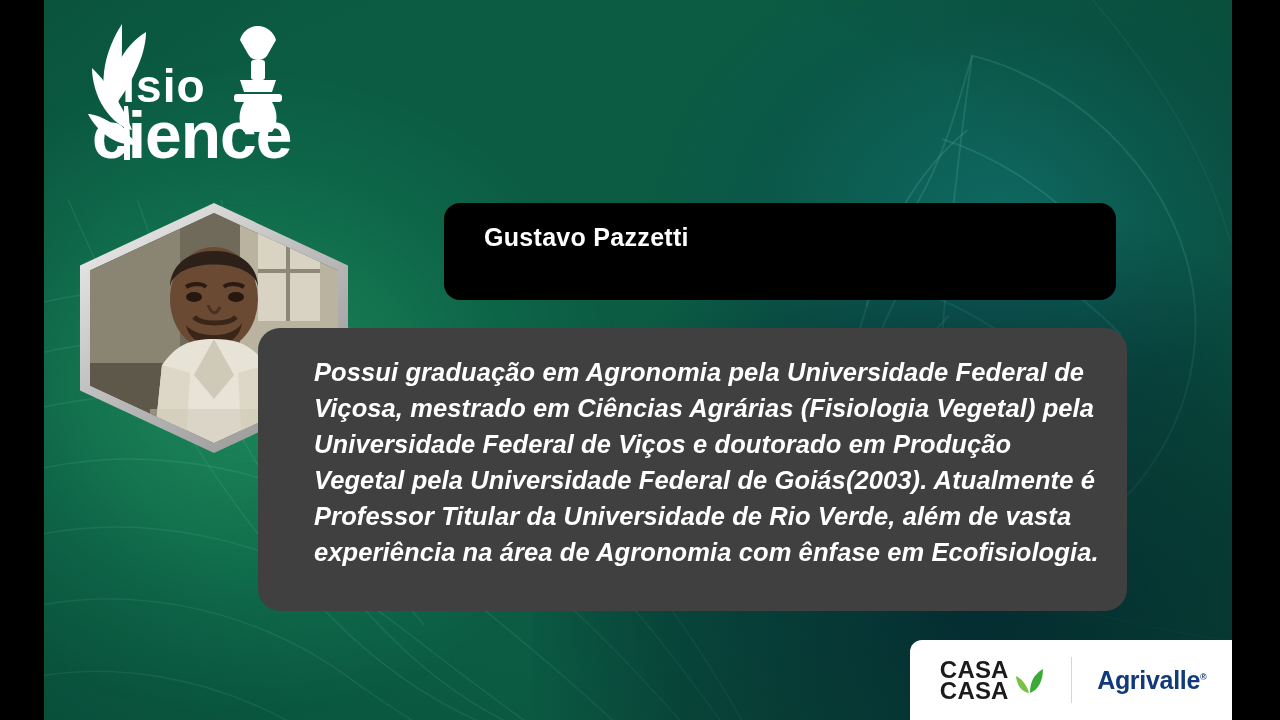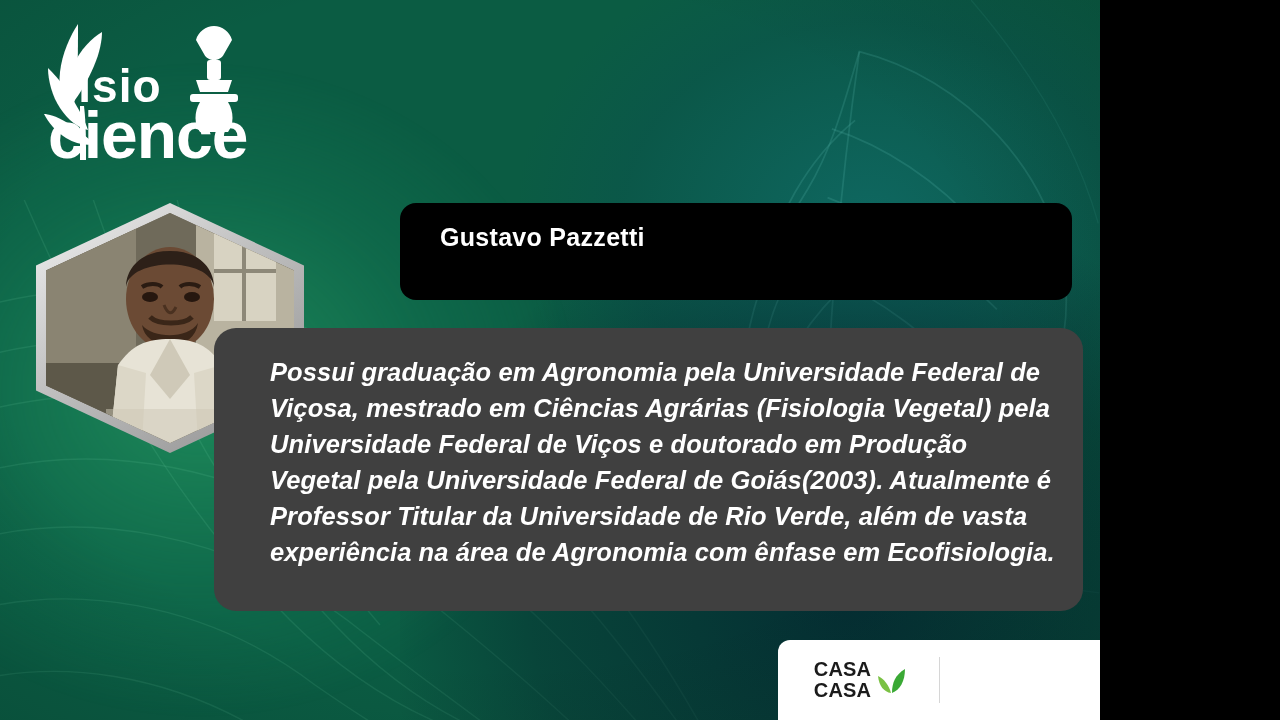--- a/index.html
+++ b/index.html
@@ -6,24 +6,25 @@
   html, body {
     margin: 0;
     padding: 0;
     background: #000;
   }
   body {
     font-family: "Liberation Sans", sans-serif;
   }
   .stage {
     position: relative;
-    width: 1100px;
+    width: 1188px;
     height: 720px;
     overflow: hidden;
     background: #0b5c43;
+    margin-left: 44px;
   }
 
   
   .bg-base {
     position: absolute;
     inset: 0;
     background:
       radial-gradient(ellipse 900px 700px at 18% 55%, #11archive 0%, transparent 0%),
       linear-gradient(115deg, #0f7a4f 0%, #0d7a55 22%, #0a6e58 42%, #086a63 58%, #07625f 70%, #064e52 84%, #042f3c 100%);
   }
@@ -167,21 +168,21 @@
   .sponsor-casa {
     width: 50%;
     height: 100%;
     display: flex;
     align-items: center;
     justify-content: center;
     position: relative;
   }
   .casa-text {
     color: #1b1b1b;
-    font-size: 20px;
+    font-size: 24px;
     font-weight: bold;
     line-height: 21px;
     letter-spacing: 0.2px;
     text-align: left;
     padding-left: 6px;
   }
   .sponsor-divider {
     width: 1px;
     height: 46px;
     background: #d6d6d6;
@@ -312,15 +313,20 @@
       <div class="casa-text">
         <div>CASA</div>
         <div>CASA</div>
       </div>
       <svg width="34" height="34" viewBox="0 0 34 34" style="margin-left:4px">
         <path d="M17 30 C17 20, 20 12, 30 6 C30 18, 25 27, 17 30 Z" fill="#3aa935"></path>
         <path d="M16 30 C14 22, 9 16, 3 13 C4 23, 9 29, 16 30 Z" fill="#7ac143"></path>
       </svg>
     </div>
     <div class="sponsor-divider"></div>
+    <div class="sponsor-agrivalle">
+      <div class="agrivalle-text">
+        <span>Agrivalle</span><span class="reg">®</span>
+      </div>
+    </div>
   </div>
 
 </div>
 
 </body></html>

